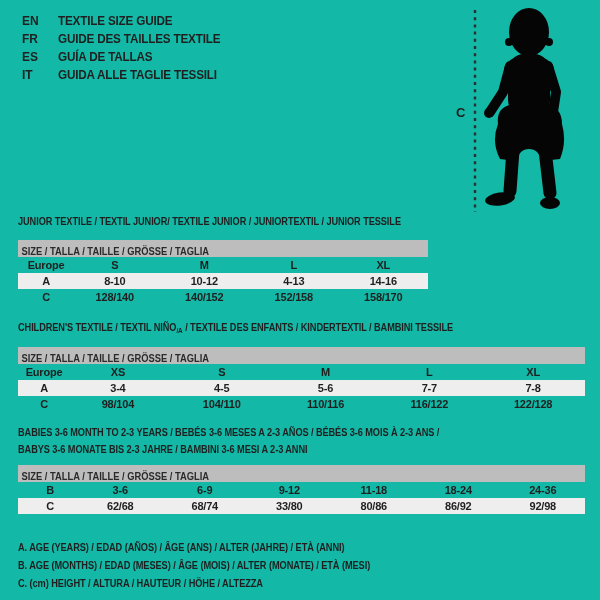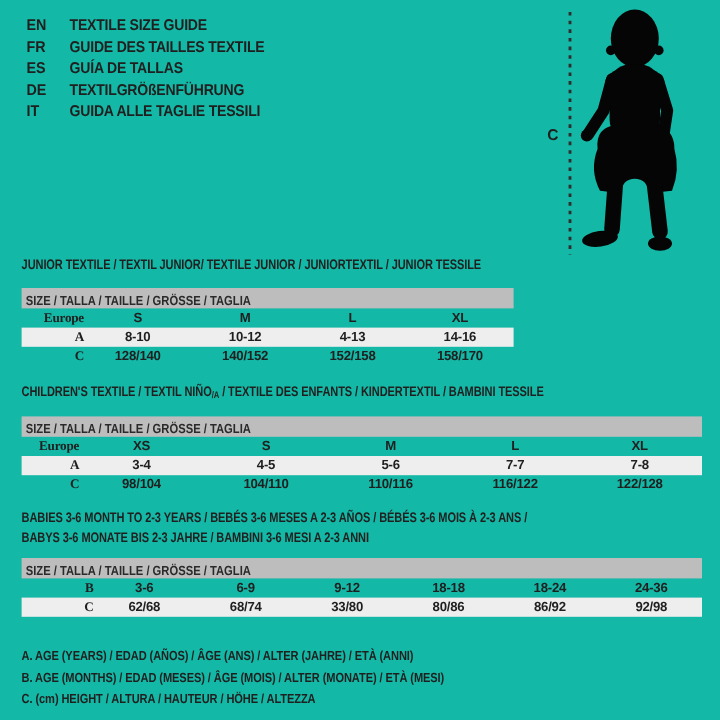--- a/index.html
+++ b/index.html
@@ -26,21 +26,21 @@
   
   .size-table{position:absolute;left:18px;}
   .t-bar{
     height:17px;background:#bdbdbd;display:flex;align-items:flex-end;
     font-size:11px;color:#2a2a2a;
   }
   .t-bar span{padding-left:4px;white-space:nowrap;transform:scaleX(0.85);transform-origin:left center;}
   .t-row{display:grid;height:16px;align-items:center;font-size:11px;letter-spacing:-0.2px;}
   .t-row.alt{background:#eeeeee;}
   .t-cell{text-align:center;white-space:nowrap;}
-  .t-cell.first{text-align:right;padding-left:4px;font-family:Liberation Serif, serif;}
+  .t-cell.first{text-align:center;padding-left:4px;}
   .junior-table{width:410px;}
   .junior-table .t-row{grid-template-columns:52px repeat(4,1fr);}
   .children-table{width:567px;}
   .children-table .t-row{grid-template-columns:48px repeat(5,1fr);}
   .babies-table{width:567px;}
   .babies-table .t-row{grid-template-columns:60px repeat(6,1fr);}
   
   .footer-legend{position:absolute;left:18px;top:538px;}
   .legend-line{height:18px;line-height:18px;font-size:11px;white-space:nowrap;
     transform:scaleX(0.84);transform-origin:left center;letter-spacing:-0.1px;}
@@ -55,24 +55,20 @@
       <span class="lang-code">EN</span>
       <span class="lang-label">TEXTILE SIZE GUIDE</span>
     </div>
     <div class="lang-row">
       <span class="lang-code">FR</span>
       <span class="lang-label">GUIDE DES TAILLES TEXTILE</span>
     </div>
     <div class="lang-row">
       <span class="lang-code">ES</span>
       <span class="lang-label">GUÍA DE TALLAS</span>
-    </div>
-    <div class="lang-row">
-      <span class="lang-code">DE</span>
-      <span class="lang-label">TEXTILGRÖßENFÜHRUNG</span>
     </div>
     <div class="lang-row">
       <span class="lang-code">IT</span>
       <span class="lang-label">GUIDA ALLE TAGLIE TESSILI</span>
     </div>
   </div>
 
   <svg class="figure-svg" width="160" height="212" viewBox="0 0 160 212">
     <line x1="35" y1="6" x2="35" y2="208" stroke="#2e2e2e" stroke-width="2.4" stroke-dasharray="3 4.2"></line>
     <g fill="#050505" stroke="none" transform="translate(40,-4)">
@@ -161,21 +157,21 @@
   </div>
   <div class="size-table babies-table" style="top:465px;">
     <div class="t-bar">
       <span>SIZE / TALLA / TAILLE / GRÖSSE / TAGLIA</span>
     </div>
     <div class="t-row">
       <span class="t-cell first">B</span>
       <span class="t-cell">3-6</span>
       <span class="t-cell">6-9</span>
       <span class="t-cell">9-12</span>
-      <span class="t-cell">18-18</span>
+      <span class="t-cell">11-18</span>
       <span class="t-cell">18-24</span>
       <span class="t-cell">24-36</span>
     </div>
     <div class="t-row alt">
       <span class="t-cell first">C</span>
       <span class="t-cell">62/68</span>
       <span class="t-cell">68/74</span>
       <span class="t-cell">33/80</span>
       <span class="t-cell">80/86</span>
       <span class="t-cell">86/92</span>

